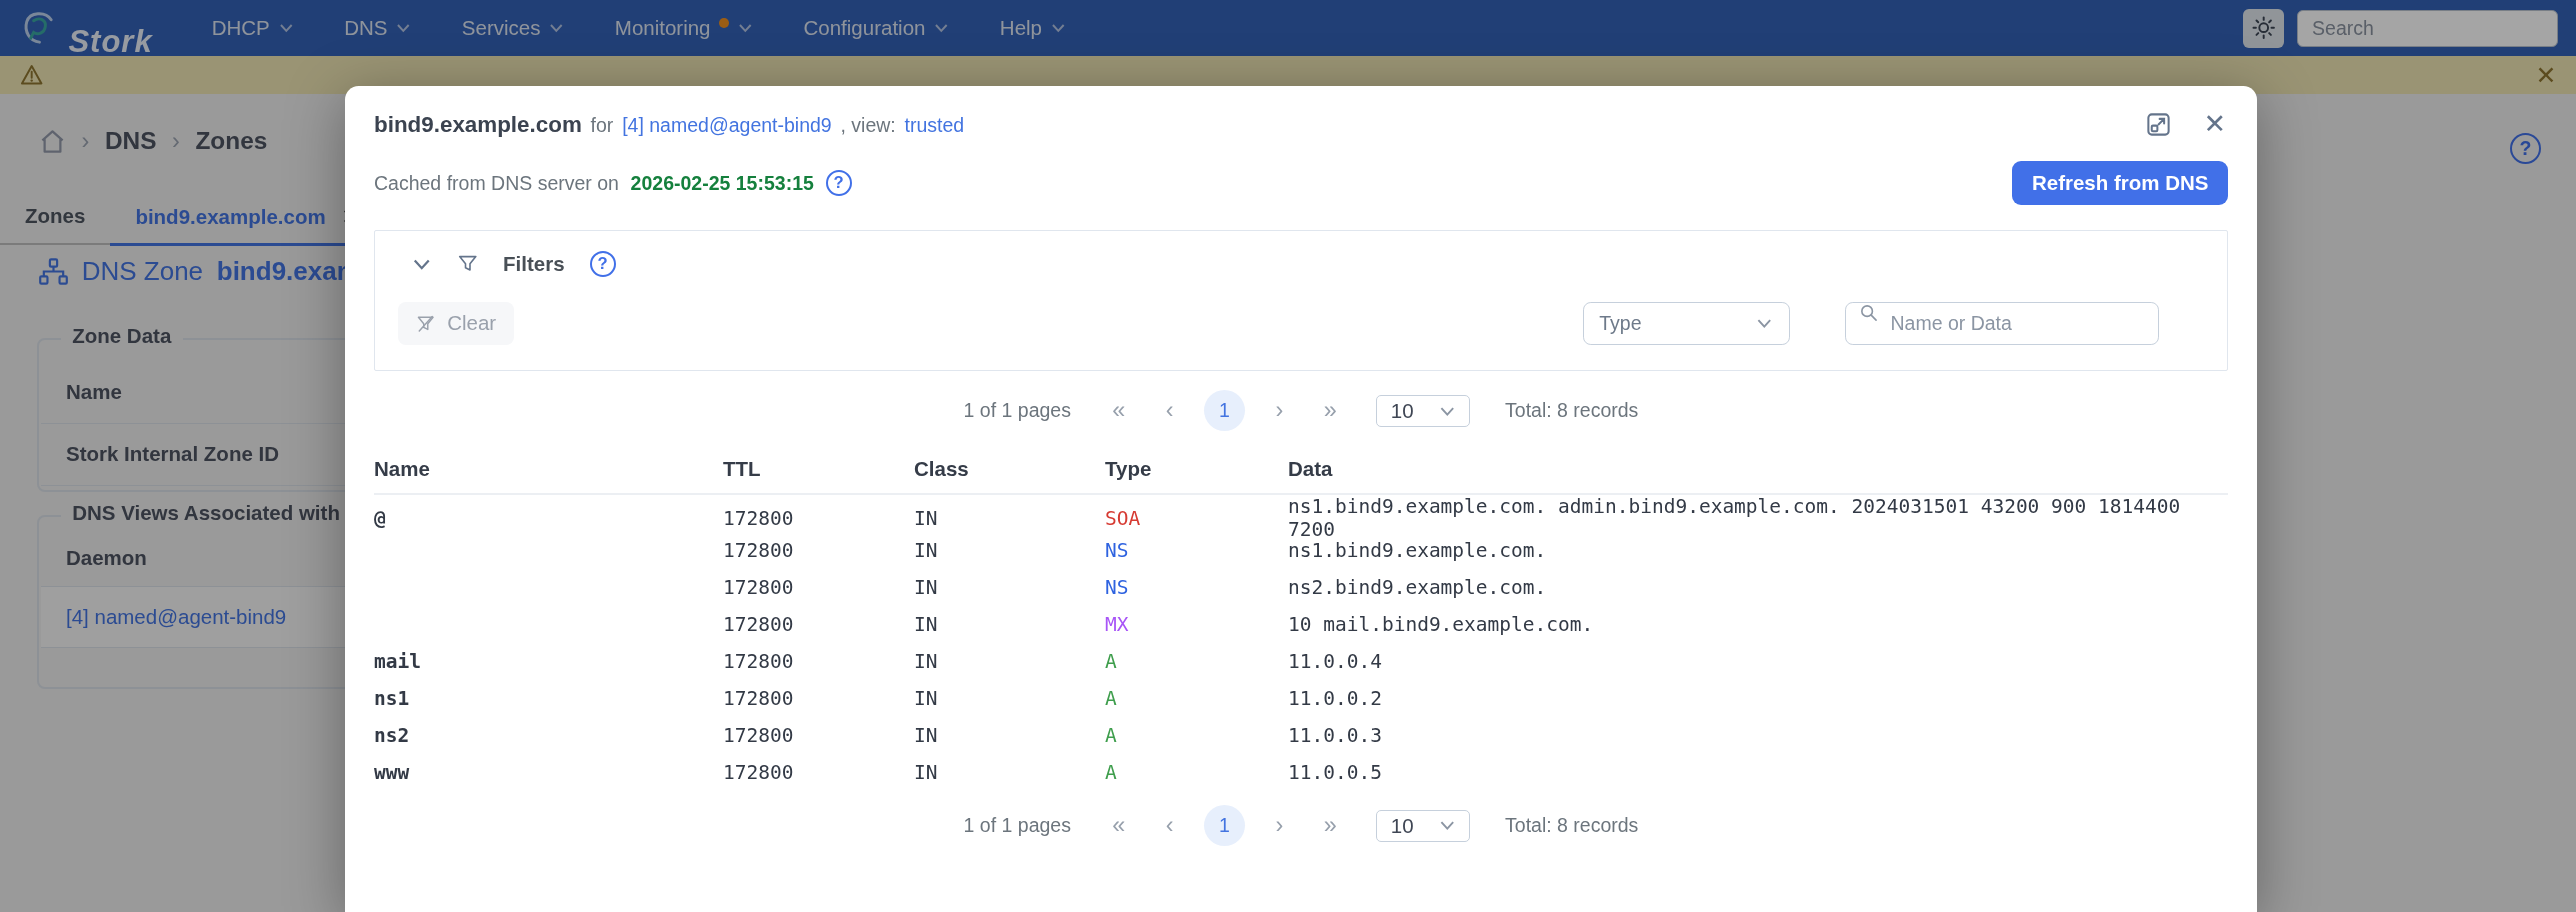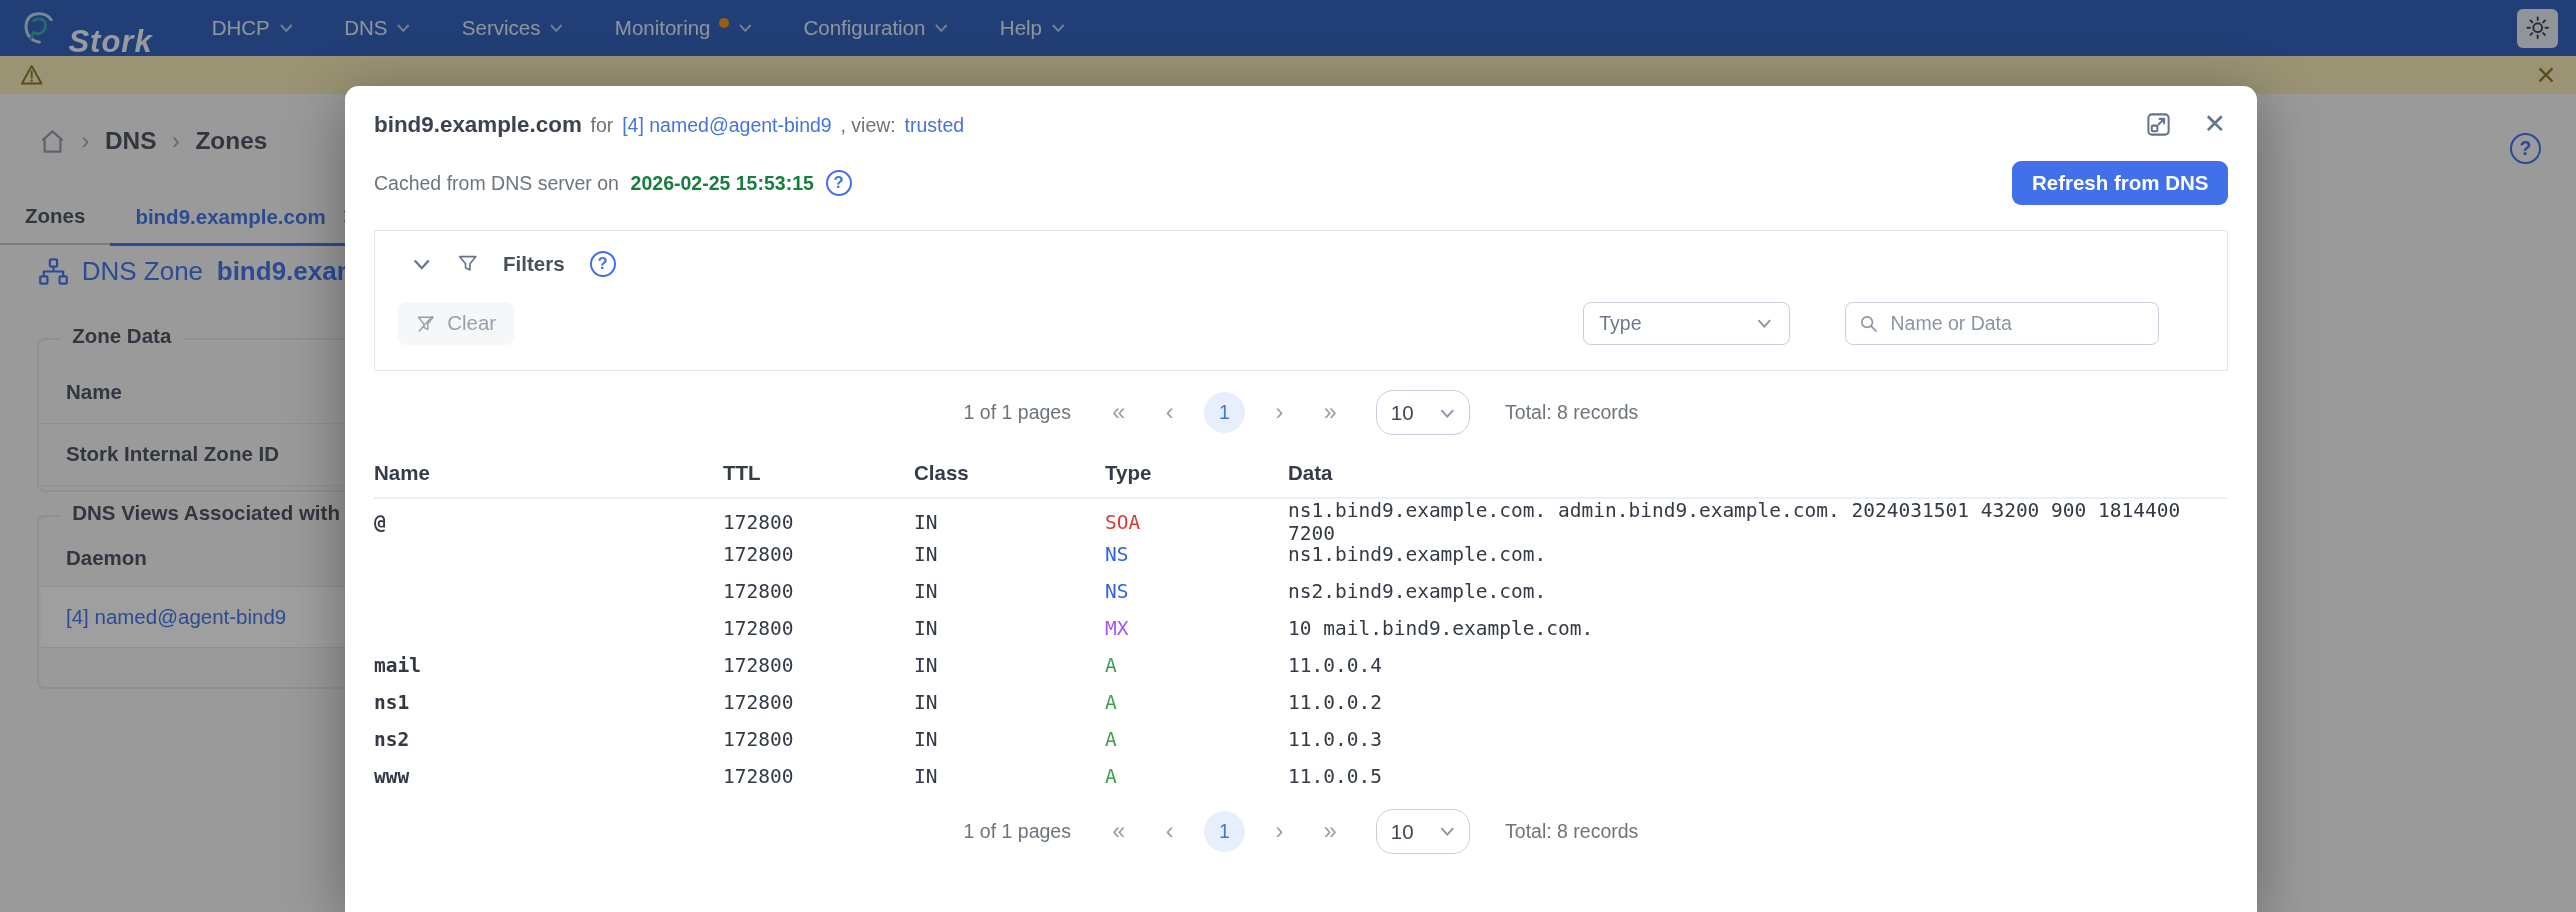--- a/index.html
+++ b/index.html
@@ -88,34 +88,34 @@
   .f-row1 .f-label { font-size:20.5px; font-weight:bold; color:#495057; }
   .f-row2 { display:flex; align-items:center; margin-top:25px; }
   .clear-btn { background:#f6f7f9; border:none; border-radius:7.8px; height:43px; padding:0 17.6px;
                display:flex; align-items:center; gap:11.7px; color:#9aa1ac; font-size:20.5px;
                font-family:"Liberation Sans",sans-serif; }
   .type-select { width:207px; height:43px; border:1px solid #c6d0dc; border-radius:7.8px;
                  display:flex; align-items:center; padding:0 15.6px; margin-left:auto; color:#8b95a3; }
   .type-select .ts-label { font-size:19.5px; color:#6e7a8a; }
   .type-select svg { margin-left:auto; }
   .search-box { width:314px; height:43px; border:1px solid #c6d0dc; border-radius:7.8px;
-                display:flex; align-items:center; gap:11.7px; padding:0 13.7px; margin-left:55px;
+                display:flex; gap:11.7px; padding:0 13.7px; margin-left:55px;
                 margin-right:45px; color:#8b95a3; }
   .search-box input { border:none; outline:none; flex:1; font-size:19.5px; min-width:0;
                       font-family:"Liberation Sans",sans-serif; color:#333; }
   .search-box input::placeholder { color:#8b95a3; }
 
   .paginator { display:flex; align-items:center; justify-content:center; gap:5.9px;
                color:#6c757d; font-size:19.5px; margin-top:19.5px; }
   .paginator.bottom { margin-top:13.7px; }
   .pg-label { margin-right:19.5px; }
   .pg-btn { width:45px; text-align:center; font-size:23.4px; color:#97a0ac; cursor:pointer; }
   .pg-page { width:41px; height:41px; border-radius:50%; background:#e7effc; color:#4374e0;
              display:flex; align-items:center; justify-content:center; font-size:19.5px; margin:0 5.9px; }
-  .pg-rows { width:94px; height:45px; border:1px solid #c6d0dc; border-radius:17px; margin-left:17.6px;
+  .pg-rows { width:94px; height:32px; border:1px solid #c6d0dc; border-radius:5px; margin-left:17.6px;
              display:flex; align-items:center; padding:0 13.7px; color:#3f4654; font-size:20.5px; }
   .pg-rows svg { margin-left:auto; color:#8b95a3; }
   .pg-total { margin-left:29px; }
 
   .records { margin:15.6px 29px 0; }
   .rec-grid { display:grid; grid-template-columns:349px 191px 191px 183px 1fr; align-items:center; }
   .rec-head { padding:9.8px 0 12.7px; border-bottom:2px solid #eceff3; }
   .rec-head span { font-size:20.5px; font-weight:bold; color:#353c48; }
   .rec-row { height:37px; font-family:"DejaVu Sans Mono", monospace; font-size:19.5px; color:#333a46; }
   .rec-row .rc-name { font-weight:bold; }
@@ -181,20 +181,21 @@
               <line x1="12" y1="20" x2="12" y2="22.5"></line>
             <line x1="1.5" y1="12" x2="4" y2="12"></line>
               <line x1="20" y1="12" x2="22.5" y2="12"></line>
             <line x1="4.6" y1="4.6" x2="6.4" y2="6.4"></line>
               <line x1="17.6" y1="17.6" x2="19.4" y2="19.4"></line>
             <line x1="4.6" y1="19.4" x2="6.4" y2="17.6"></line>
               <line x1="17.6" y1="6.4" x2="19.4" y2="4.6"></line>
           </g>
         </svg>
       </div>
+      <input class="nav-search" placeholder="Search" style="">
     </div>
   </div>
 
   <div class="banner">
     <svg width="23.4" height="21.5" viewBox="0 0 24 22">
       <path d="M12 2 L22 20 H2 Z" fill="none" stroke="currentColor" stroke-width="2" stroke-linejoin="round"></path>
       <line x1="12" y1="8" x2="12" y2="14" stroke="currentColor" stroke-width="2" stroke-linecap="round"></line>
       <circle cx="12" cy="17" r="1.2" fill="currentColor"></circle>
     </svg>
     <span class="banner-close">✕</span>

